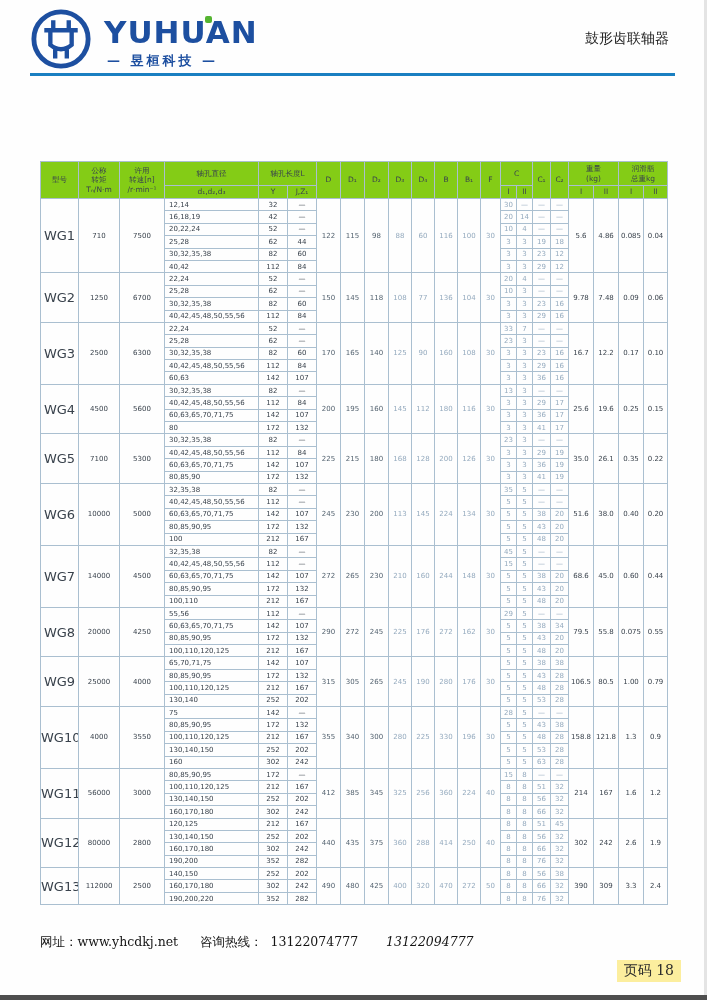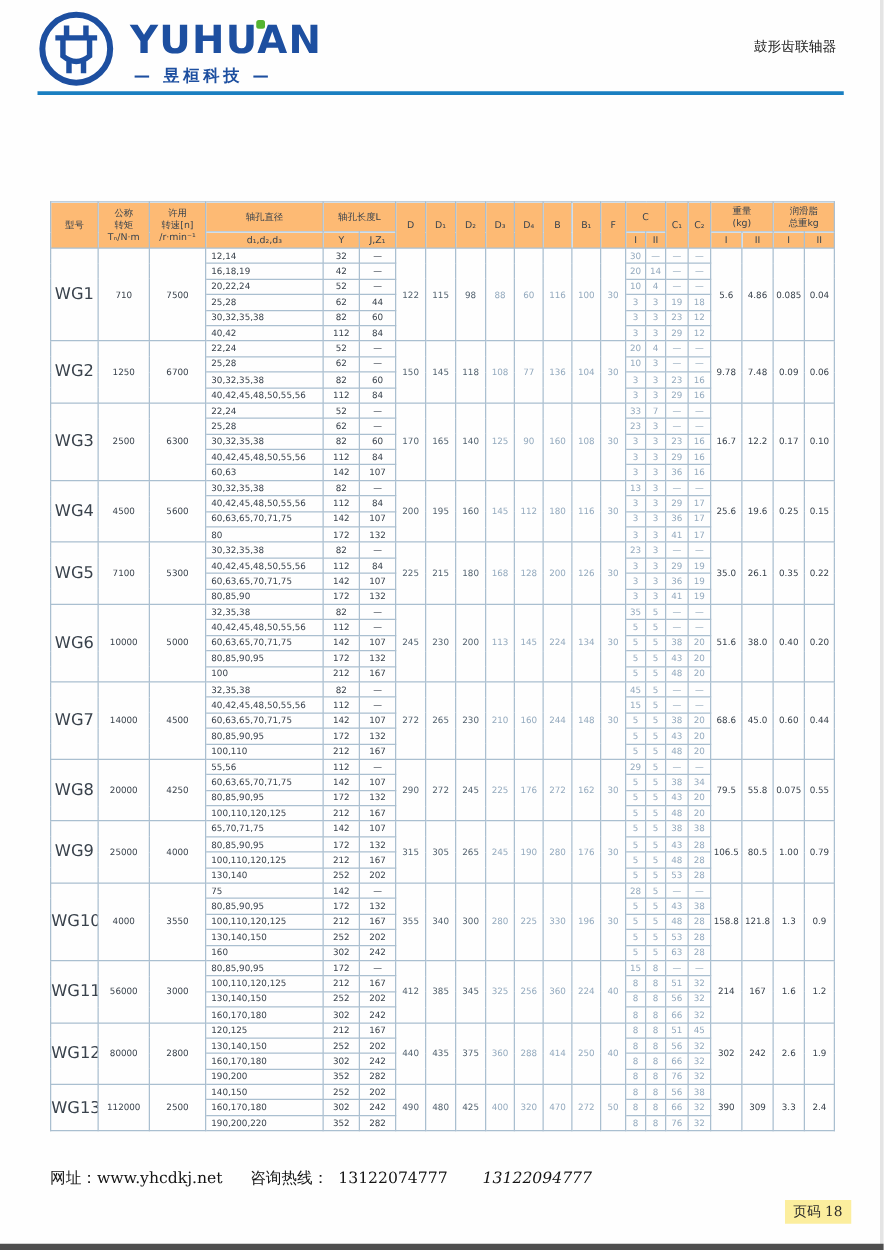--- a/index.html
+++ b/index.html
@@ -7,56 +7,56 @@
         font-family:"DejaVu Sans",sans-serif;overflow:hidden;}
 
   
   .logo-emblem{position:absolute;left:30px;top:8px;width:62px;height:62px;}
   .logo-text{position:absolute;left:104px;top:14px;font-size:31px;font-weight:bold;
              color:#1d4fa0;letter-spacing:1px;}
   .logo-dot{position:absolute;left:205px;top:16px;width:7px;height:7px;
             background:#55b431;border-radius:2px;}
   .logo-sub{position:absolute;left:107px;top:52px;font-size:13px;font-weight:bold;
             color:#1d4fa0;letter-spacing:3px;}
-  .header-right{position:absolute;right:38px;top:30px;font-size:11px;color:#222;}
+  .header-right{position:absolute;right:38px;top:30px;font-size:14px;color:#222;}
   .header-rule{position:absolute;left:30px;right:32px;top:73px;height:3px;background:#1a7fc1;}
 
   .section-title{position:absolute;left:40px;top:93px;font-size:15px;font-weight:bold;color:#0d0d0d;}
   .table-title{position:absolute;left:0;right:0;top:132px;text-align:center;
                font-size:13px;color:#2e7bab;}
 
   
   .table-wrap{position:absolute;left:40px;top:161px;}
   table.tbl{border-collapse:collapse;table-layout:fixed;width:627px;
             border:1.5px solid #7f94a6;font-size:7px;color:#3a4450;}
   .tbl th,.tbl td{border:1px solid #aabfd0;padding:0;text-align:center;
                   vertical-align:middle;overflow:hidden;white-space:nowrap;}
   .tbl thead th{font-weight:normal;font-size:7.5px;white-space:pre-line;
-                line-height:1.25;color:#39434d;background:#fdba74;}
+                line-height:1.25;color:#39434d;background:#84cc16;}
   .tbl thead tr:first-child{height:24px;}
   .tbl thead tr:last-child{height:13px;}
   .tbl thead{border-bottom:1.5px solid #7f94a6;}
   .tbl tbody tr{height:12.4px;}
   .tbl tbody tr.group-first td{border-top:1px solid #7e93a5;}
   td.bore{text-align:left;padding-left:4px;}
   td.dark{color:#39424c;}
   td.mid{color:#53626f;}
   td.lt{color:#94aabe;}
   td.model{font-size:13px;}
 
   
   .footer{position:absolute;left:40px;top:934px;width:640px;font-size:12.5px;color:#141414;
           font-family:"DejaVu Serif",serif;display:flex;gap:0;}
   .footer span{white-space:nowrap;}
   .f-company{margin-right:28px;}
   .f-site{margin-right:22px;}
   .f-phone1{margin-left:8px;}
   .f-phone2{margin-left:28px;font-style:italic;}
   .page-num{position:absolute;right:26px;top:960px;background:#fcee9e;
-            padding:2px 7px;font-size:11px;color:#2b2b2b;font-family:"DejaVu Serif",serif;}
+            padding:2px 7px;font-size:14px;color:#2b2b2b;font-family:"DejaVu Serif",serif;}
   .bottom-edge{position:absolute;left:0;right:0;bottom:0;height:5px;background:#4e4e4e;}
   .right-edge{position:absolute;right:0;top:0;width:3px;height:100%;background:#e4e4e4;}
 </style>
 </head>
 <body>
 
 <div class="page">
 
   <svg class="logo-emblem" viewBox="0 0 64 64" xmlns="http://www.w3.org/2000/svg">
     <circle cx="32" cy="32" r="28" fill="none" stroke="#1d4fa0" stroke-width="5"></circle>

